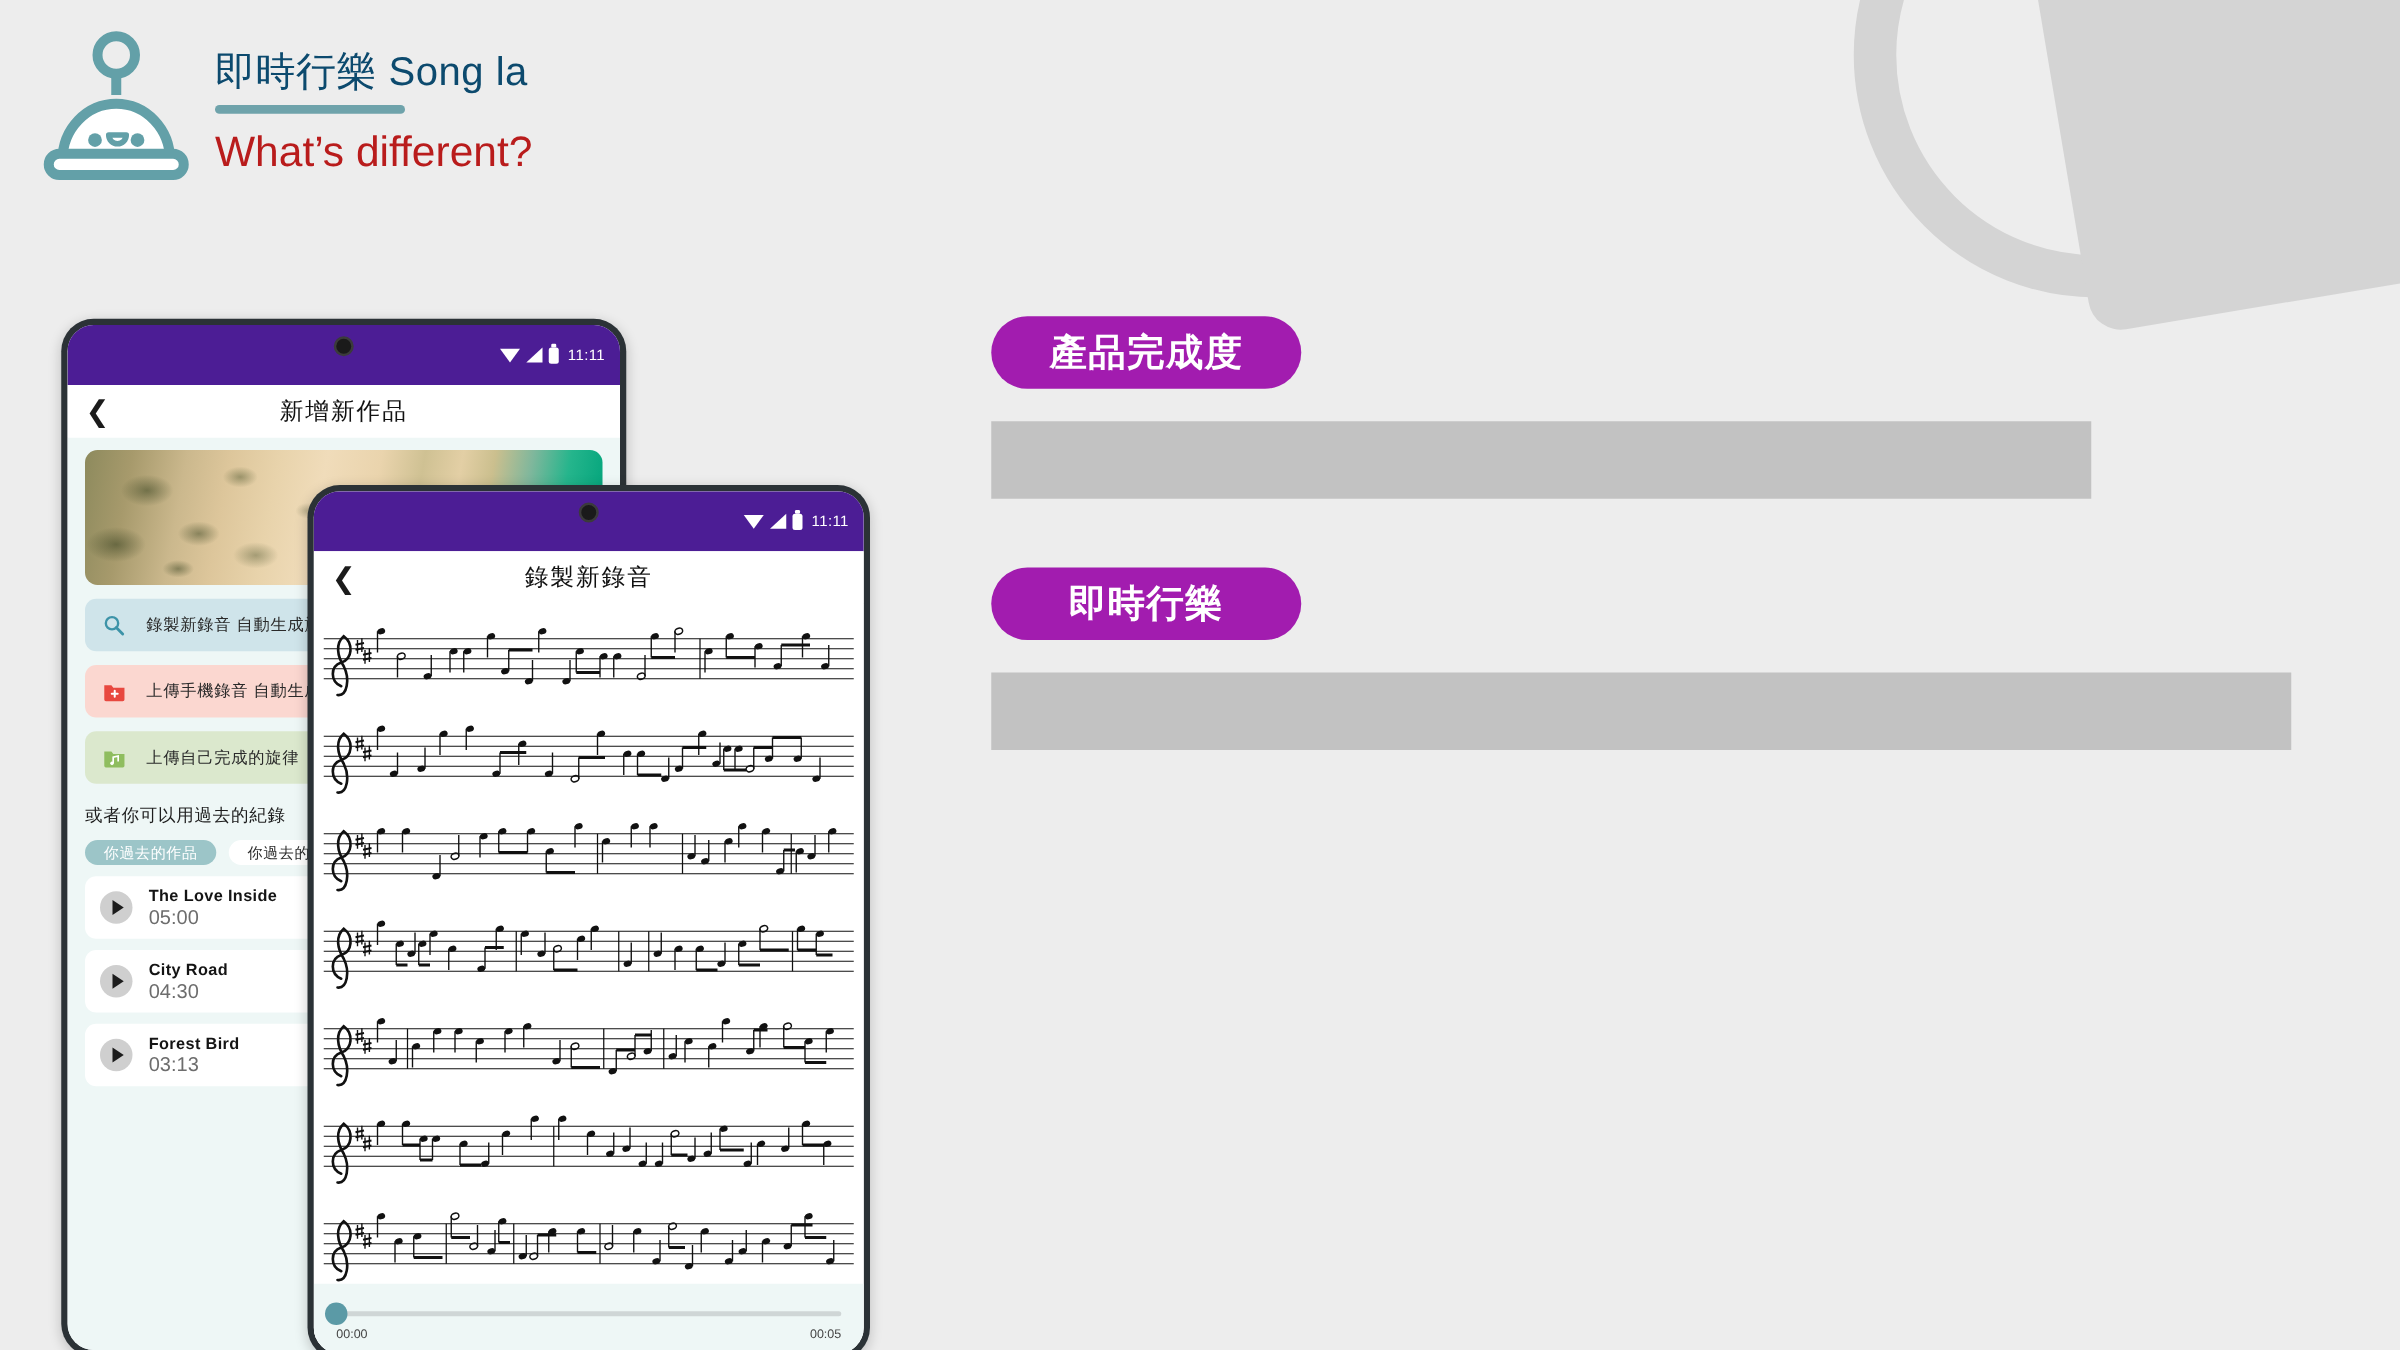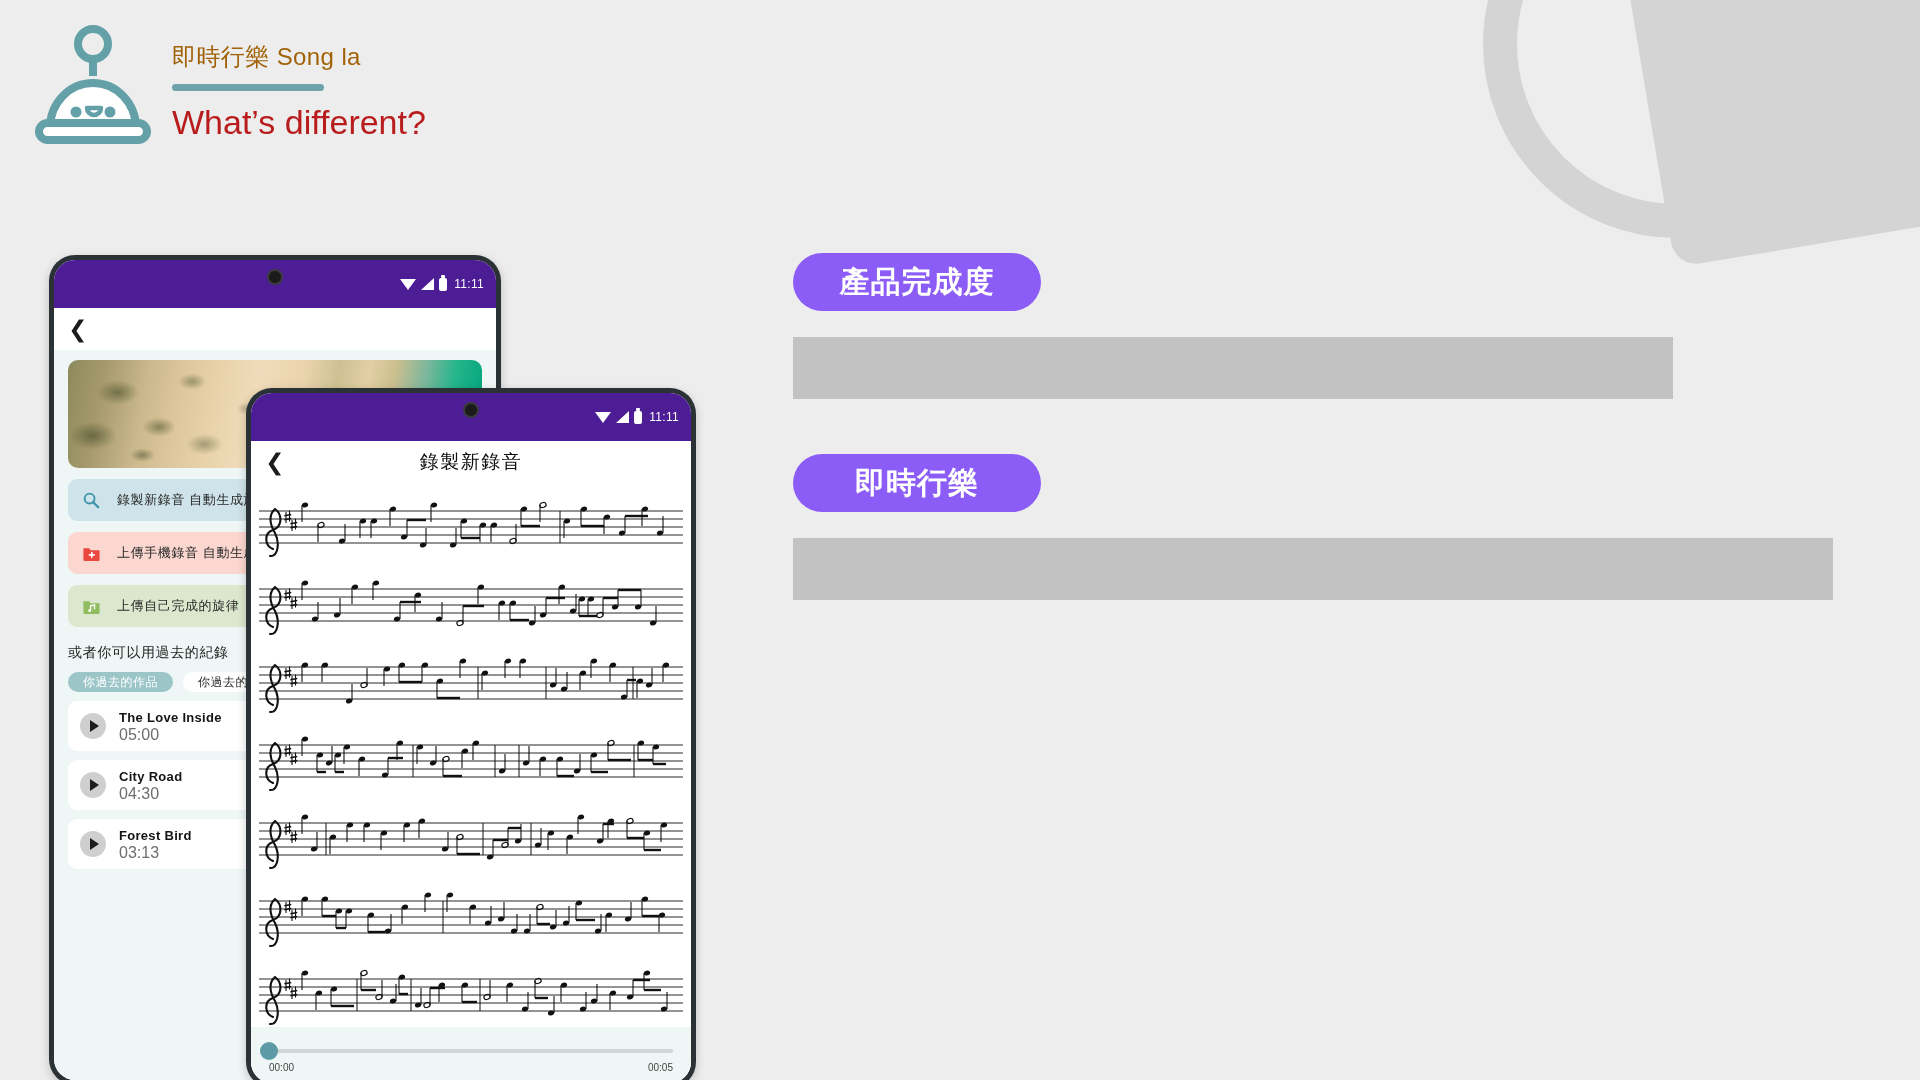--- a/index.html
+++ b/index.html
@@ -59,23 +59,23 @@
     display: block;
   }
   #header-text {
     padding-top: 12px;
   }
   #title-wrap {
     position: relative;
     display: inline-block;
   }
   #page-title {
-    font-size: 24px;
+    font-size: 32px;
     line-height: 42px;
-    color: #a16207;
+    color: #0c4a6e;
     font-weight: 400;
     letter-spacing: 0.4px;
     white-space: nowrap;
   }
   #title-underline {
     display: block;
     height: 7px;
     width: 152px;
     background: #6fa3ab;
     border-radius: 4px;
@@ -100,21 +100,21 @@
   .section-block { margin-bottom: 55px; }
   .section-block:last-child { margin-bottom: 0; }
   .section-pill {
     display: inline-flex;
     align-items: center;
     justify-content: center;
     height: 58px;
     min-width: 248px;
     padding: 0 34px;
     border-radius: 29px;
-    background: #8b5cf6;
+    background: #a21caf;
     color: #ffffff;
     font-size: 30px;
     font-weight: bold;
     letter-spacing: 1px;
     box-sizing: border-box;
   }
   .section-bar {
     margin-top: 26px;
     height: 62px;
     background: #c2c2c2;
@@ -452,20 +452,21 @@
       <div class="status-icons">
         <span class="ico-wifi"></span>
         <span class="ico-signal"></span>
         <span class="ico-battery"></span>
         <span class="status-time">11:11</span>
       </div>
     </div>
 
     <div class="app-bar">
       <div class="back-chevron">❮</div>
+      <div class="app-bar-title">新增新作品</div>
     </div>
 
     <div id="back-body">
 
       <div id="hero-image"></div>
 
       <div class="action-row" id="action-row-1">
         <svg class="act-icon" viewBox="0 0 20 20">
           <circle cx="8" cy="8" r="5.2" fill="none" stroke="#3d93a8" stroke-width="2"></circle>
           <line x1="11.6" y1="11.6" x2="17" y2="17" stroke="#3d93a8" stroke-width="2.4" stroke-linecap="round"></line>

